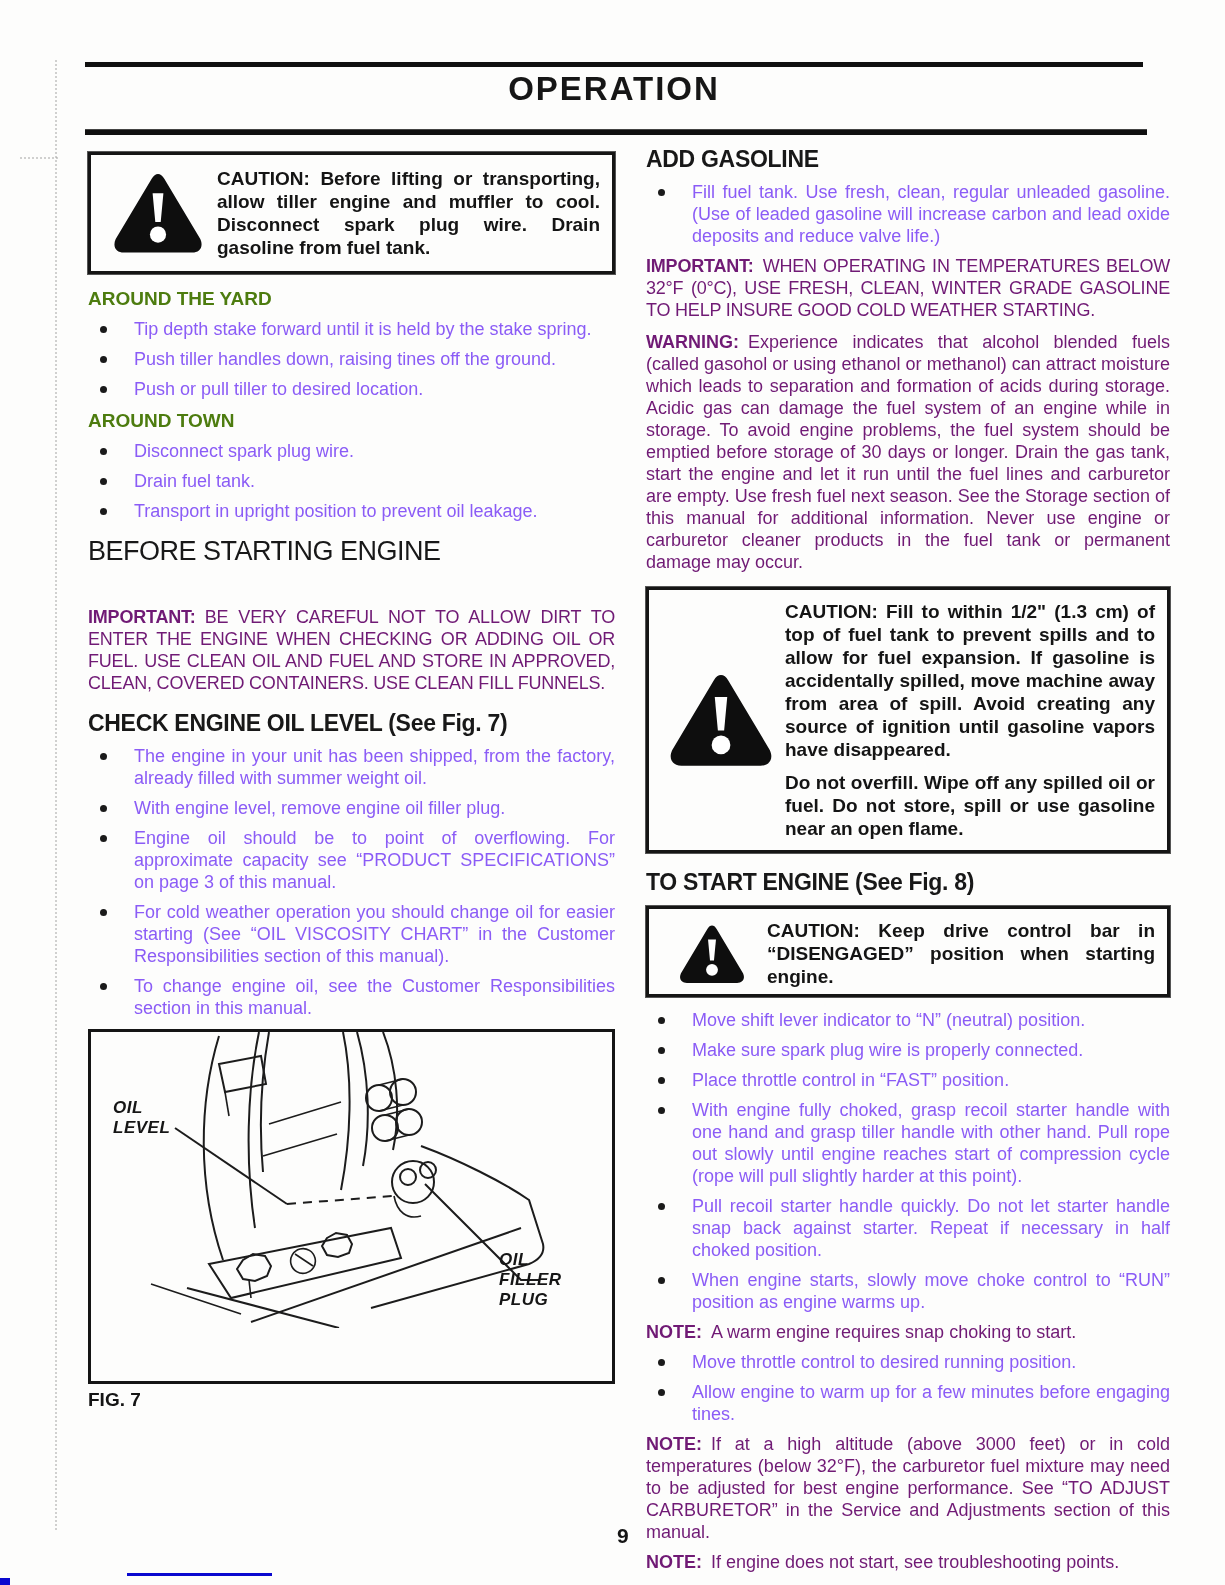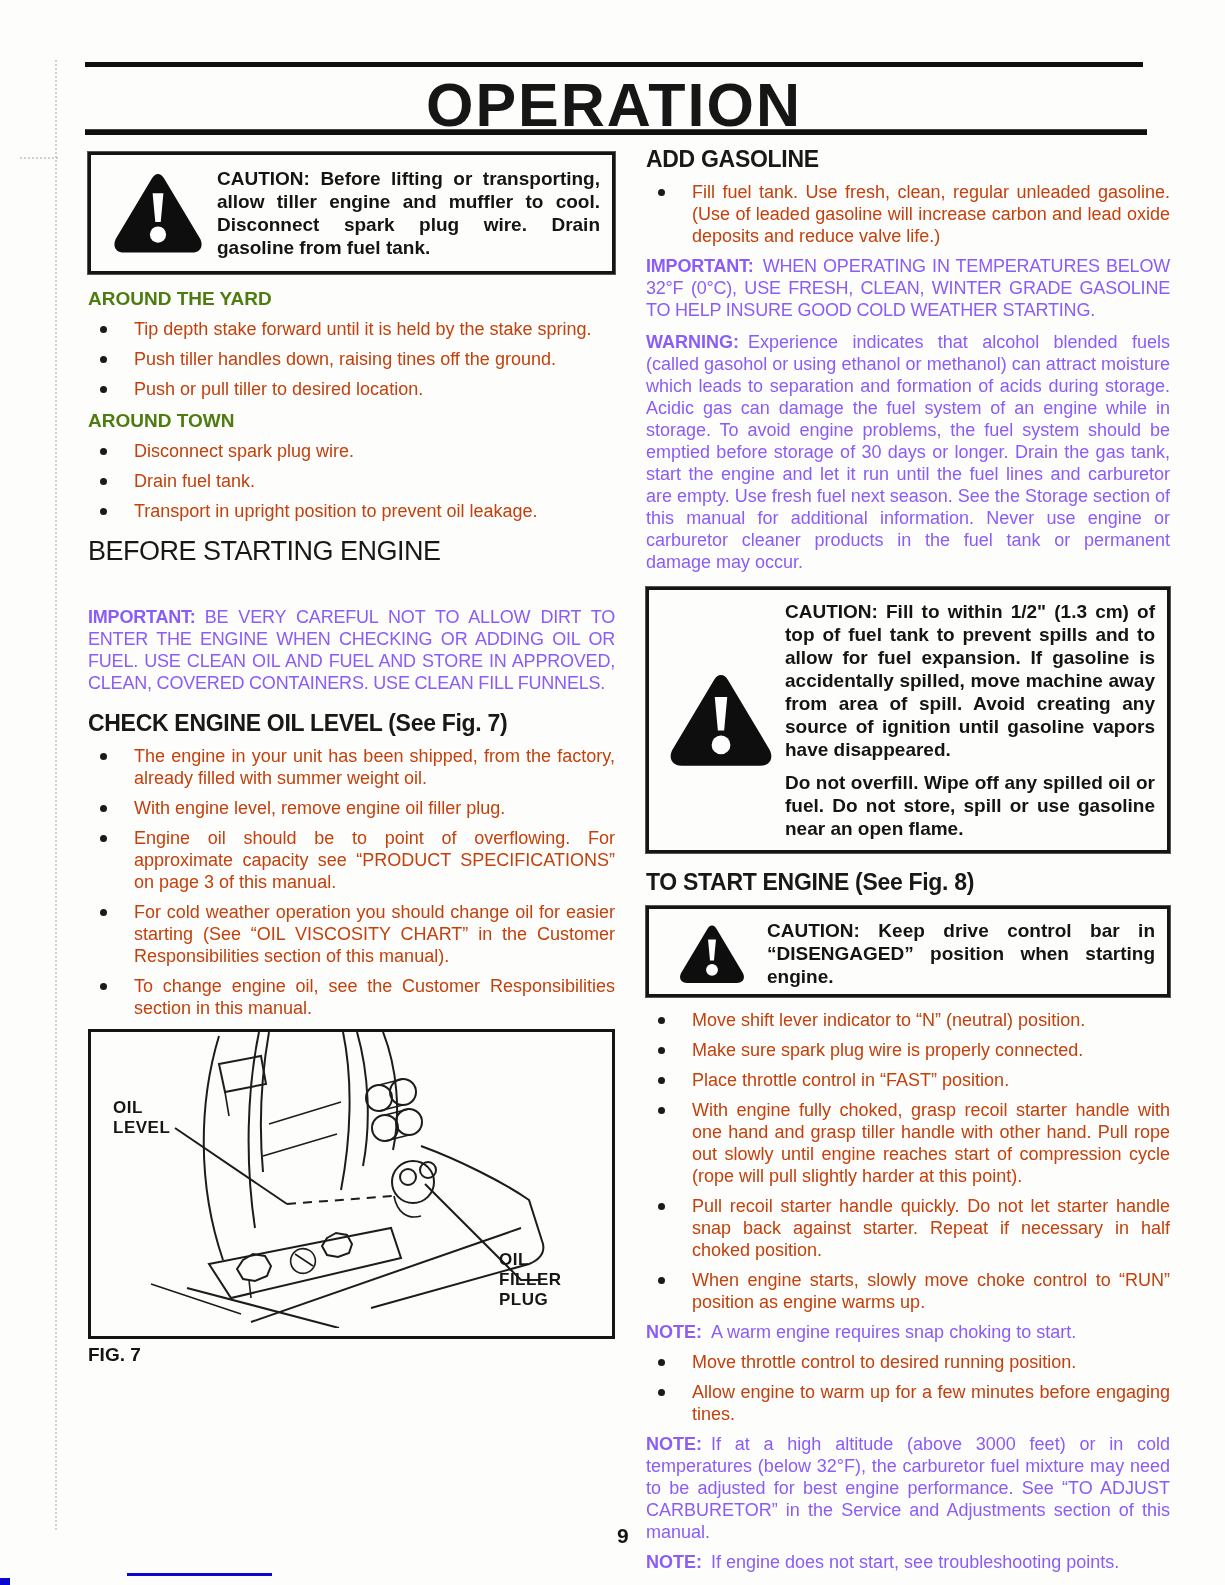--- a/index.html
+++ b/index.html
@@ -23,36 +23,36 @@
   }
   .blue-line { position:absolute; left:127px; top:1573px; width:145px; height:3px; background:#0a08cf; }
   .blue-corner { position:absolute; left:0; top:1578px; width:10px; height:7px; background:#0a08cf; }
 
   
   .rule-top { position:absolute; left:85px; top:62px; width:1058px; height:5px; background:#101010; }
   .rule-bottom { position:absolute; left:85px; top:129px; width:1062px; height:6px; background:#101010;
                  border-top:1px solid #444; }
   .page-title {
     position:absolute; left:85px; top:70px; width:1058px;
-    text-align:center; font-size:61px; font-weight:bold; letter-spacing:2px;
+    text-align:center; font-size:33px; font-weight:bold; letter-spacing:2px;
     color:#161616;
   }
 
   
   .col { position:absolute; top:140px; }
   .col-left  { left:88px;  width:527px; }
   .col-right { left:646px; width:524px; }
 
   .h-big   { font-size:27px; font-weight:normal; letter-spacing:-0.5px; color:#181818; }
   .h-med   { font-size:23px; font-weight:bold; letter-spacing:-0.3px; color:#181818; }
   .h-small { font-size:19px; font-weight:bold; color:#4d7c0f; }
 
-  .body-text { font-size:18px; line-height:22px; text-align:justify; color:#c2410c; }
-
-  .para { font-size:18px; line-height:22px; text-align:justify; color:#8b5cf6; }
+  .body-text { font-size:18px; line-height:22px; text-align:justify; color:#8b5cf6; }
+
+  .para { font-size:18px; line-height:22px; text-align:justify; color:#701a75; }
   .para b { margin-right:9px; }
   .para-caps { letter-spacing:-0.2px;margin-top:39px; }
 
   .bullet { position:relative; padding-left:46px; margin-bottom:8px; }
   .bullet .dot {
     position:absolute; left:12px; top:8px;
     width:7px; height:7px; border-radius:50%; background:#1a1a1a;
   }
 
   
@@ -64,21 +64,21 @@
     background:#fdfdfc;
   }
   .caution-icon-wrap { flex:0 0 auto; display:flex; align-items:center; justify-content:center; }
   .caution-text { flex:1 1 auto; font-weight:bold; font-size:19px; line-height:23px; text-align:justify; color:#141414; }
   .caution-text p + p { margin-top:10px; }
 
   
   .figure-box {
     margin-top:10px;
     border:3px solid #151515;
-    height:310px; position:relative; background:#fdfdfc;
+    height:355px; position:relative; background:#fdfdfc;font-style:italic;
   }
   .fig-label {
     position:absolute; font-weight:bold; font-size:17px; line-height:20px;
     white-space:pre-line; color:#161616; letter-spacing:0.5px;
   }
   .fig-caption { text-align:left; font-weight:bold; font-size:19px; margin-top:5px; }
 
   .page-number { position:absolute; left:617px; top:1524px; font-size:21px; font-weight:bold; }
 
   svg .ln { stroke:#1c1c1c; stroke-width:2; fill:none; }

